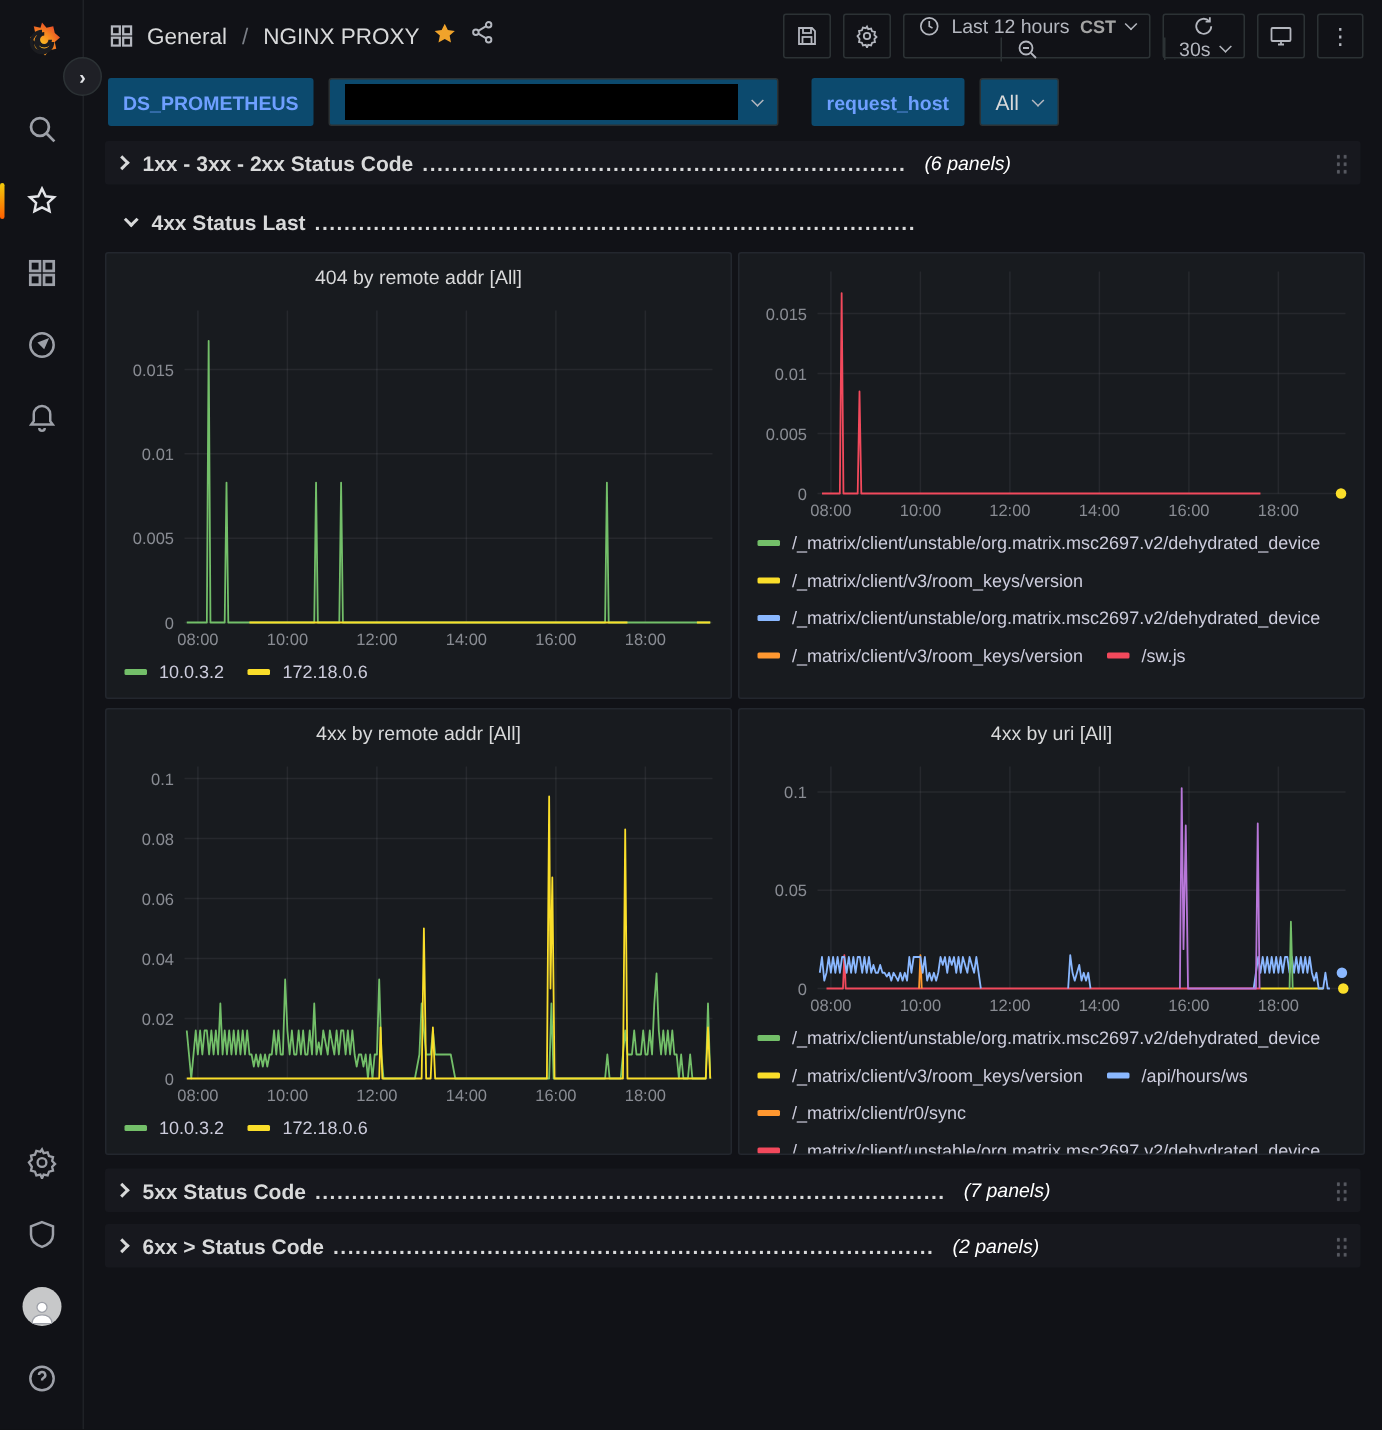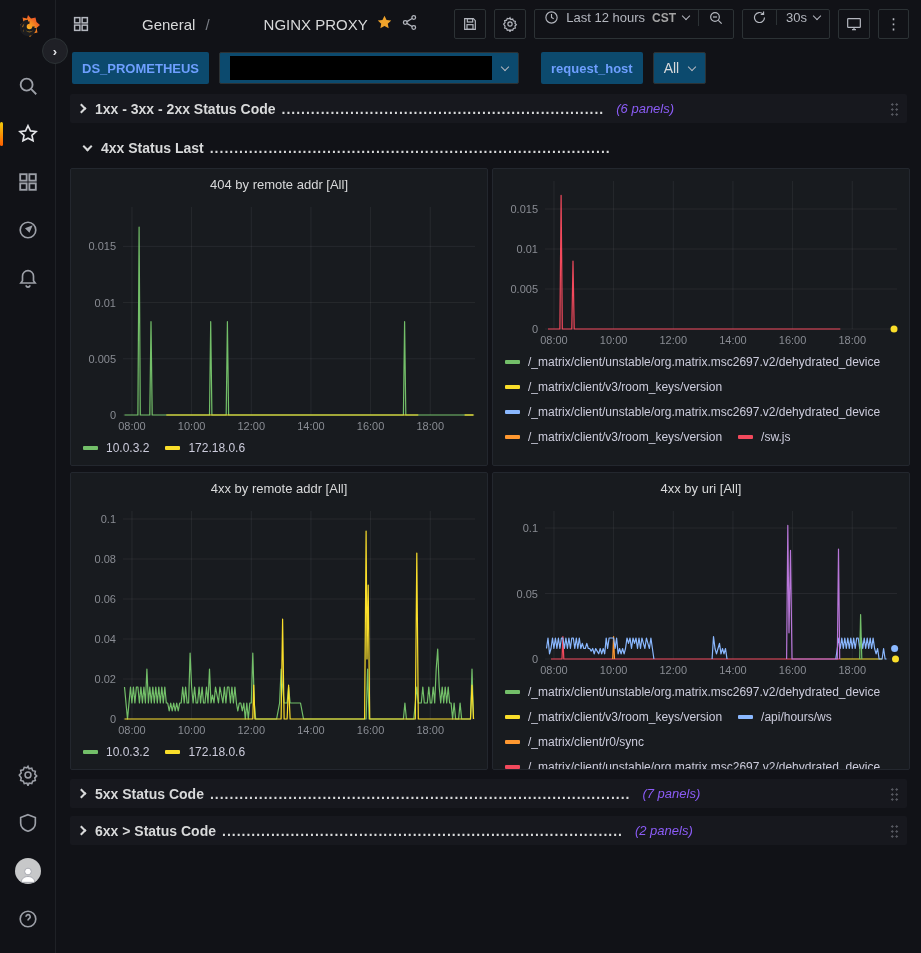--- a/index.html
+++ b/index.html
@@ -24,28 +24,28 @@
   .expand-btn { position:absolute; top:38px; left:42px; width:26px; height:26px; border-radius:50%;
                 background:#1f2026; border:1px solid #2c3235; color:#e3e4e8; z-index:10;
                 display:flex; align-items:center; justify-content:center; font-size:13px; font-weight:bold;
                 cursor:pointer; }
 
   
   .main { flex:1; display:flex; flex-direction:column; min-width:0; }
 
   .topnav { height:48px; display:flex; align-items:center; padding:0 12px 0 16px; }
   .crumb-left { display:flex; align-items:center; gap:8px; }
-  .crumb-txt { font-size:15px; color:#d8d9da;margin-left:44px; }
+  .crumb-txt { font-size:15px; color:#d8d9da; }
   .crumb-sep { font-size:15px; color:#7b7f87; margin:0 2px; }
   .star-fav { font-size:16px; line-height:1; }
   .nav-actions { margin-left:auto; display:flex; align-items:center; gap:8px; }
   .nav-btn { height:30px; min-width:30px; padding:0 7px; display:inline-flex; align-items:center; gap:7px;
              justify-content:center; background:transparent; border:1px solid #2c3235; border-radius:2px;
              color:#b4b7bf; font-size:13px; cursor:pointer; }
-  .nav-group { display:inline-flex; align-items:flex-start; border:1px solid #2c3235; border-radius:2px; height:30px; }
+  .nav-group { display:inline-flex; align-items:center; border:1px solid #2c3235; border-radius:2px; height:30px;flex-direction:column; }
   .nav-group .seg { display:inline-flex; align-items:center; gap:7px; padding:0 9px; color:#b4b7bf;
                     font-size:13px; cursor:pointer; }
   .nav-group .seg + .seg { border-left:1px solid #2c3235; }
   .tz { color:#a3a3a3; font-weight:bold; font-size:12px; }
   .caret { width:6px; height:6px; border-right:1.6px solid #b4b7bf; border-bottom:1.6px solid #b4b7bf;
            transform:rotate(45deg); margin-top:-3px; display:inline-block; }
   .kebab-txt { font-size:15px; color:#b4b7bf; letter-spacing:0; }
 
   
   .submenu { height:40px; display:flex; align-items:center; gap:10px; padding:0 12px 0 16px; }
@@ -61,21 +61,21 @@
   .row-head { height:29px; display:flex; align-items:center; padding:0 8px; border-radius:2px;
               cursor:pointer; margin-bottom:8px; }
   .row-head.collapsed { background:#17181e; }
   .chev { width:7px; height:7px; border-right:2px solid #d8d9da; border-bottom:2px solid #d8d9da;
           display:inline-block; margin-right:10px; flex-shrink:0; }
   .chev.right { transform:rotate(-45deg); }
   .chev.down  { transform:rotate(45deg); margin-top:-3px; }
   .row-title { font-size:14px; font-weight:bold; color:#d8d9da; white-space:nowrap; }
   .row-dots { font-size:14px; font-weight:bold; color:#d8d9da; letter-spacing:1px; margin-left:6px;
               white-space:nowrap; overflow:hidden; }
-  .row-count { font-size:13px; font-style:italic; color:#8b5cf6; margin-left:12px; white-space:nowrap; }
+  .row-count { font-size:13px; font-style:italic; color:#ffffff; margin-left:12px; white-space:nowrap; }
   .drag-handle { margin-left:auto; width:9px; height:14px; flex-shrink:0;
                  background-image:radial-gradient(circle,#565860 1.1px,transparent 1.3px);
                  background-size:4.5px 5px; cursor:grab; }
   .row-head.expanded { margin-top:10px; margin-bottom:6px; padding-left:14px; }
 
   .panel-grid { display:grid; grid-template-columns:418px 418px; gap:6px 4px; margin-bottom:9px; }
   .panel { width:418px; height:298px; background:#181b1f; border:1px solid #23272e; border-radius:2px;
            padding:4px 8px; overflow:hidden; }
   .panel-title { height:24px; line-height:24px; text-align:center; font-size:13px; font-weight:500;
                  color:#d8d9da; margin-bottom:2px; cursor:pointer; white-space:nowrap; overflow:hidden; }

